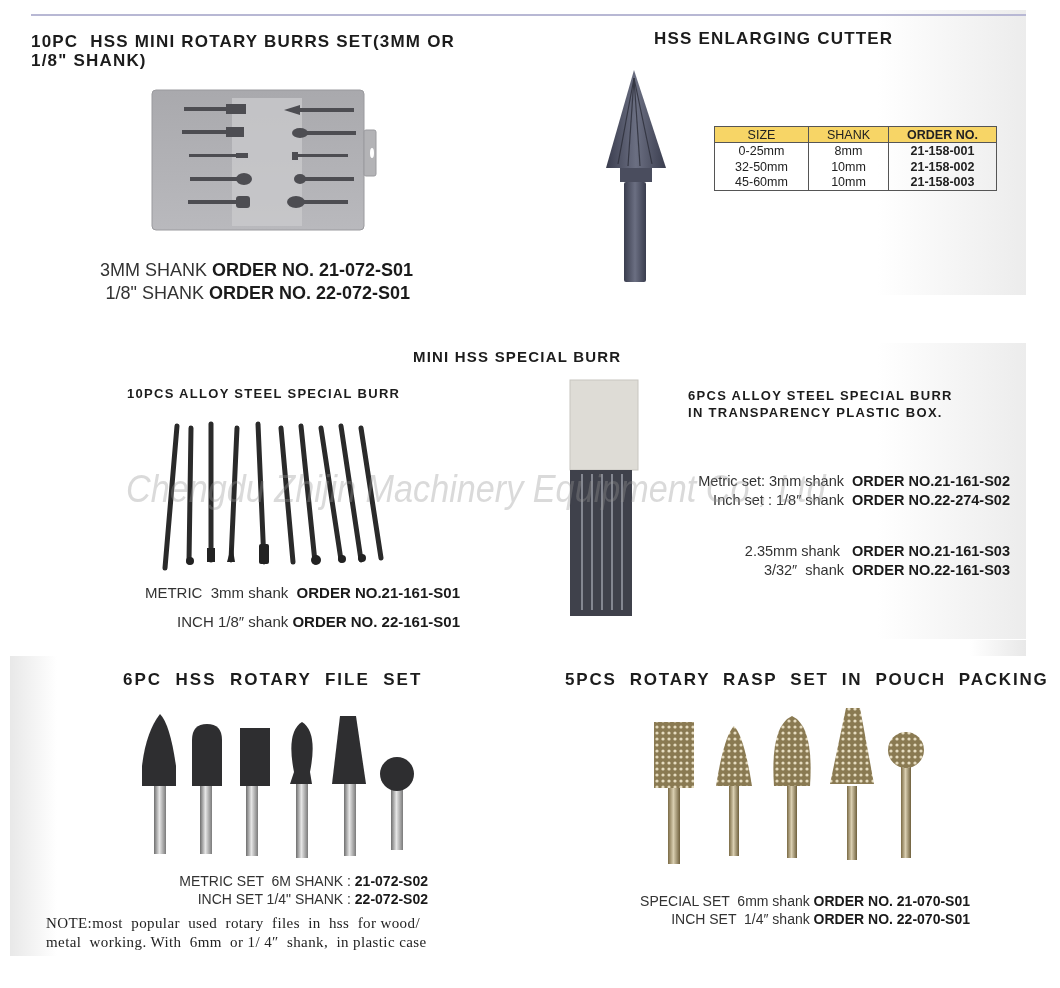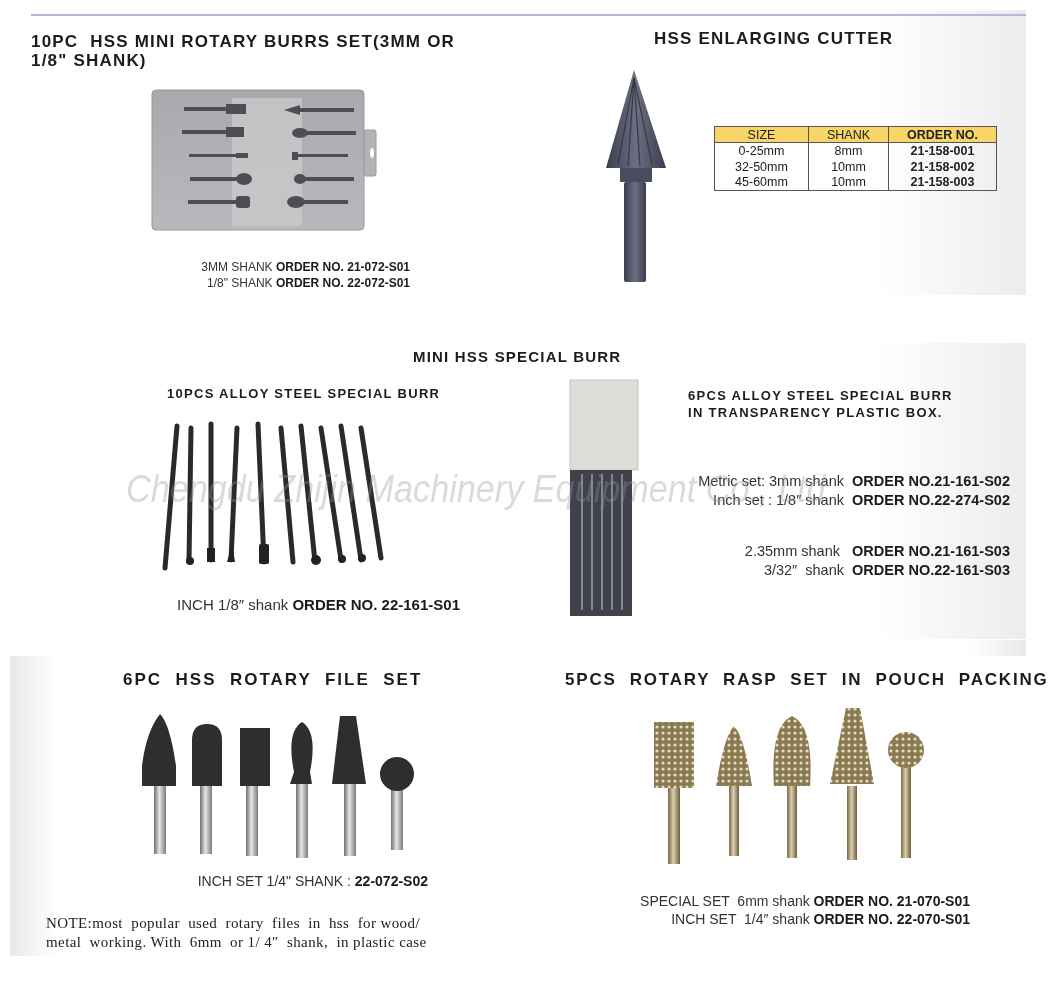--- a/index.html
+++ b/index.html
@@ -15,21 +15,21 @@
     background: linear-gradient(90deg, #e8e8e8 0%, #ffffff 9%, #ffffff 100%); }
   .panel-bg-br-top { left: 970px; top: 640px; width: 56px; height: 16px;
     background: linear-gradient(90deg, #ffffff, #e8e8e8); }
 
   .top-rule { left: 31px; top: 14px; width: 995px; height: 2px; background: #b8b8d4; }
 
   .title { font-weight: bold; letter-spacing: 1.2px; color: #1c1c1c; white-space: nowrap; }
   .t18 { font-size: 17px; }
   .t13 { font-size: 13px; letter-spacing: 1.3px; }
 
-  .order-line { font-size: 12px; white-space: nowrap; text-align: right; color: #333; }
+  .order-line { font-size: 18px; white-space: nowrap; text-align: right; color: #333; }
   .order-line b { color: #1a1a1a; font-weight: bold; }
 
   
   .spec-table { left: 714px; top: 126px; border-collapse: collapse; border: 1.5px solid #555;
     font-size: 12.5px; }
   .spec-table th { background: #f7d566; font-weight: normal; color: #222; padding: 0 14px;
     height: 16px; border-bottom: 1.5px solid #555; border-right: 1px solid #555; }
   .spec-table th.bold { font-weight: bold; }
   .spec-table td { height: 16px; text-align: center; border-right: 1px solid #555; color: #222; padding: 0 4px; }
   .spec-table td.b { font-weight: bold; }
@@ -145,21 +145,21 @@
     <tr>
       <td data-bind="sections.enlarging_cutter.table.rows.2.0">45-60mm</td>
       <td data-bind="sections.enlarging_cutter.table.rows.2.1">10mm</td>
       <td class="b" data-bind="sections.enlarging_cutter.table.rows.2.2">21-158-003</td>
     </tr>
   </tbody>
 </table>
 
 <div class="abs title" style="left:413px; top:348px; font-size:15px; letter-spacing:1.2px;" data-bind="sections.mini_special_burr.title">MINI HSS SPECIAL BURR</div>
 
-<div class="abs title t13" style="left:127px; top:386px;margin-left:40px;" data-bind="sections.mini_special_burr.left.title">10PCS ALLOY STEEL SPECIAL BURR</div>
+<div class="abs title t13" style="left:127px; top:386px;" data-bind="sections.mini_special_burr.left.title">10PCS ALLOY STEEL SPECIAL BURR</div>
 
 <svg class="abs" style="left:155px; top:418px;" width="240" height="160">
   <g stroke="#2a2a2a" stroke-width="5" stroke-linecap="round">
     <line x1="22" y1="8" x2="10" y2="150"></line>
     <line x1="36" y1="10" x2="34" y2="144"></line>
     <line x1="56" y1="6" x2="56" y2="142"></line>
     <line x1="82" y1="10" x2="76" y2="142"></line>
     <line x1="103" y1="6" x2="109" y2="144"></line>
     <line x1="126" y1="10" x2="138" y2="144"></line>
     <line x1="146" y1="8" x2="160" y2="144"></line>
@@ -172,20 +172,23 @@
       <rect x="52" y="130" width="8" height="14"></rect>
     <polygon points="72,144 80,144 77,126"></polygon>
       <rect x="104" y="126" width="10" height="20" rx="2"></rect>
     <circle cx="161" cy="142" r="5"></circle>
       <circle cx="187" cy="141" r="4"></circle>
       <circle cx="207" cy="140" r="4"></circle>
   </g>
 </svg>
 
 <div class="abs order-line" style="left:60px; top:584px; width:400px; font-size:15px;">
+  <div>
+    <span data-bind="sections.mini_special_burr.left.orders.0.label">METRIC  3mm shank  </span><b data-bind="sections.mini_special_burr.left.orders.0.order">ORDER NO.21-161-S01</b>
+  </div>
   <div style="margin-top:12px;">
     <span data-bind="sections.mini_special_burr.left.orders.1.label">INCH 1/8″ shank </span><b data-bind="sections.mini_special_burr.left.orders.1.order">ORDER NO. 22-161-S01</b>
   </div>
 </div>
 
 <svg class="abs" style="left:568px; top:378px;" width="72" height="242">
   <rect x="2" y="2" width="68" height="90" fill="#dedcd6" stroke="#c8c6c0"></rect>
   <rect x="2" y="92" width="62" height="146" fill="#3f414b"></rect>
   <g stroke="#9c9fa8" stroke-width="1.5">
     <line x1="14" y1="96" x2="14" y2="232"></line>
@@ -232,20 +235,21 @@
     <path d="M2,74 L36,74 L36,54 Q30,12 20,2 Q6,20 2,54 Z"></path>
     <path d="M52,74 L82,74 L82,28 Q82,12 67,12 Q52,12 52,28 Z"></path>
     <rect x="100" y="16" width="30" height="58"></rect>
     <path d="M150,72 L172,72 L170,60 Q178,20 162,10 Q146,20 154,60 Z"></path>
     <path d="M192,72 L226,72 L216,4 L200,4 Z"></path>
     <circle cx="257" cy="62" r="17"></circle>
   </g>
 </svg>
 
 <div class="abs order-line" style="left:110px; top:872px; width:318px; font-size:14px; line-height:18px;">
+  <div><span data-bind="sections.rotary_file_set.orders.0.label">METRIC SET  6M SHANK : </span><b data-bind="sections.rotary_file_set.orders.0.order">21-072-S02</b></div>
   <div><span data-bind="sections.rotary_file_set.orders.1.label">INCH SET 1/4" SHANK : </span><b data-bind="sections.rotary_file_set.orders.1.order">22-072-S02</b></div>
 </div>
 
 <div class="abs note">
   <div data-bind="sections.rotary_file_set.note_line1">NOTE:most  popular  used  rotary  files  in  hss  for wood/</div>
   <div data-bind="sections.rotary_file_set.note_line2">metal  working. With  6mm  or 1/ 4″  shank,  in plastic case</div>
 </div>
 
 <div class="abs title t18" style="left:565px; top:670px; letter-spacing:1.8px;" data-bind="sections.rotary_rasp_set.title">5PCS  ROTARY  RASP  SET  IN  POUCH  PACKING</div>
 

